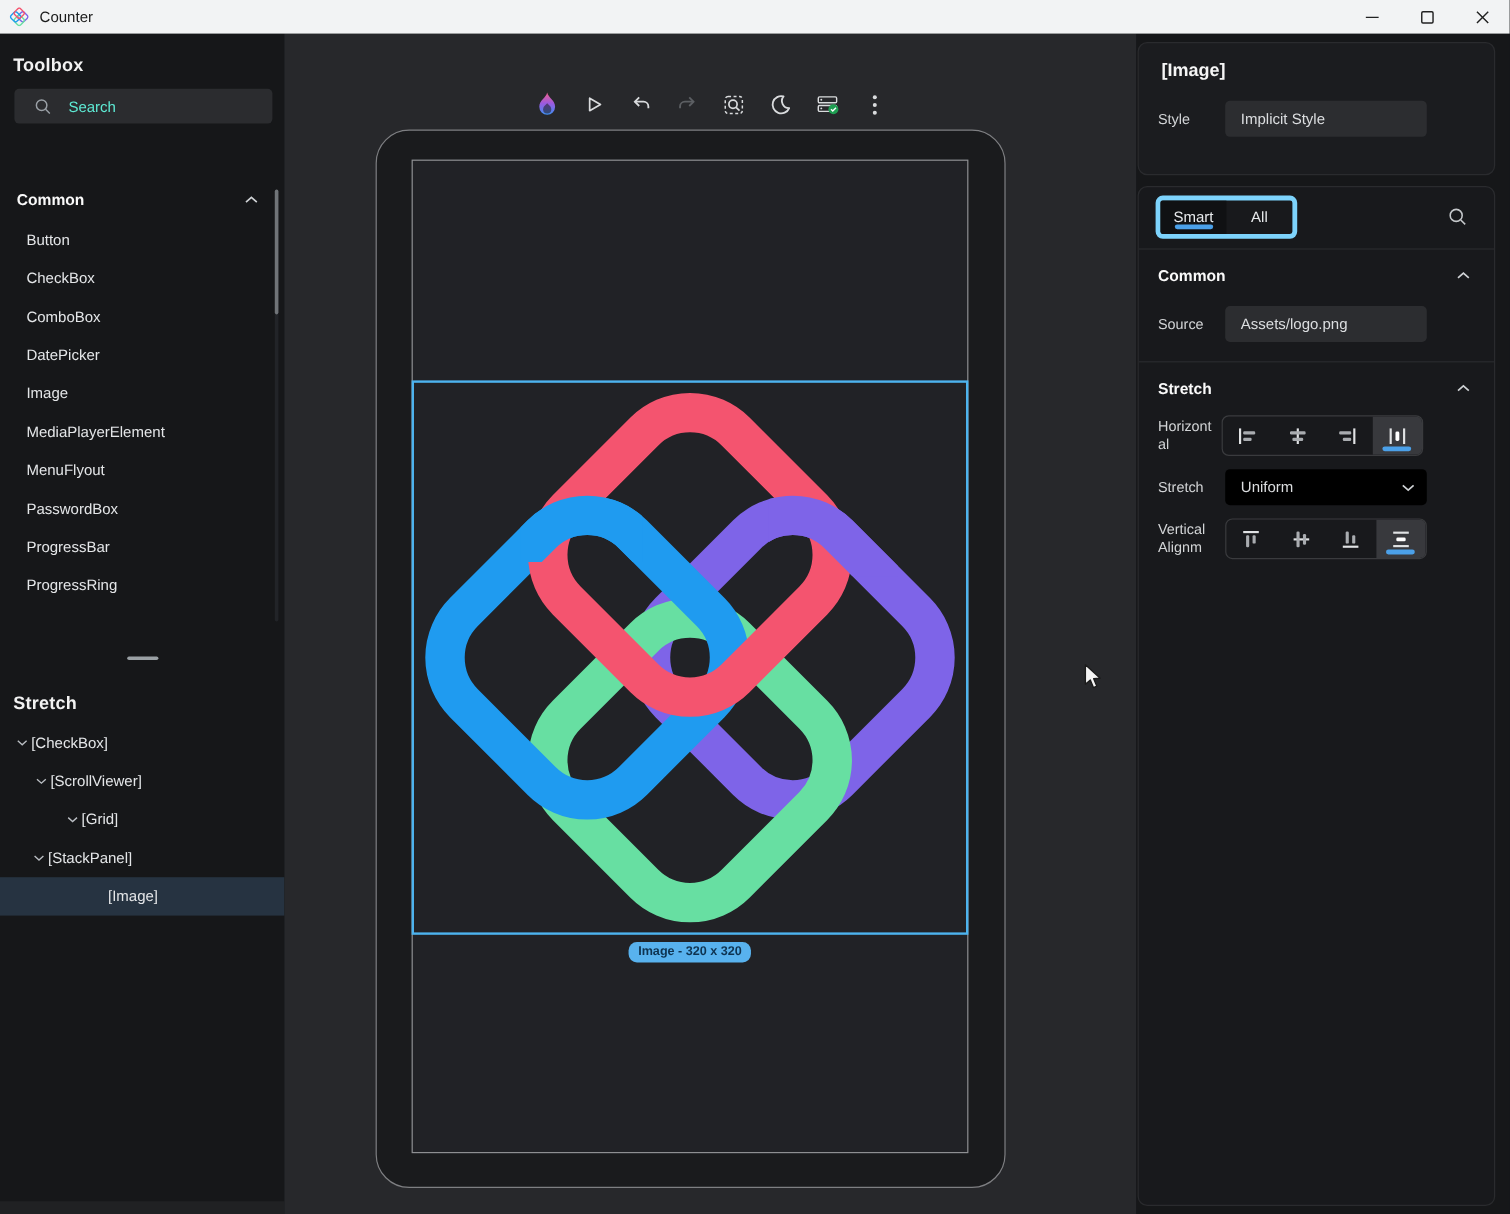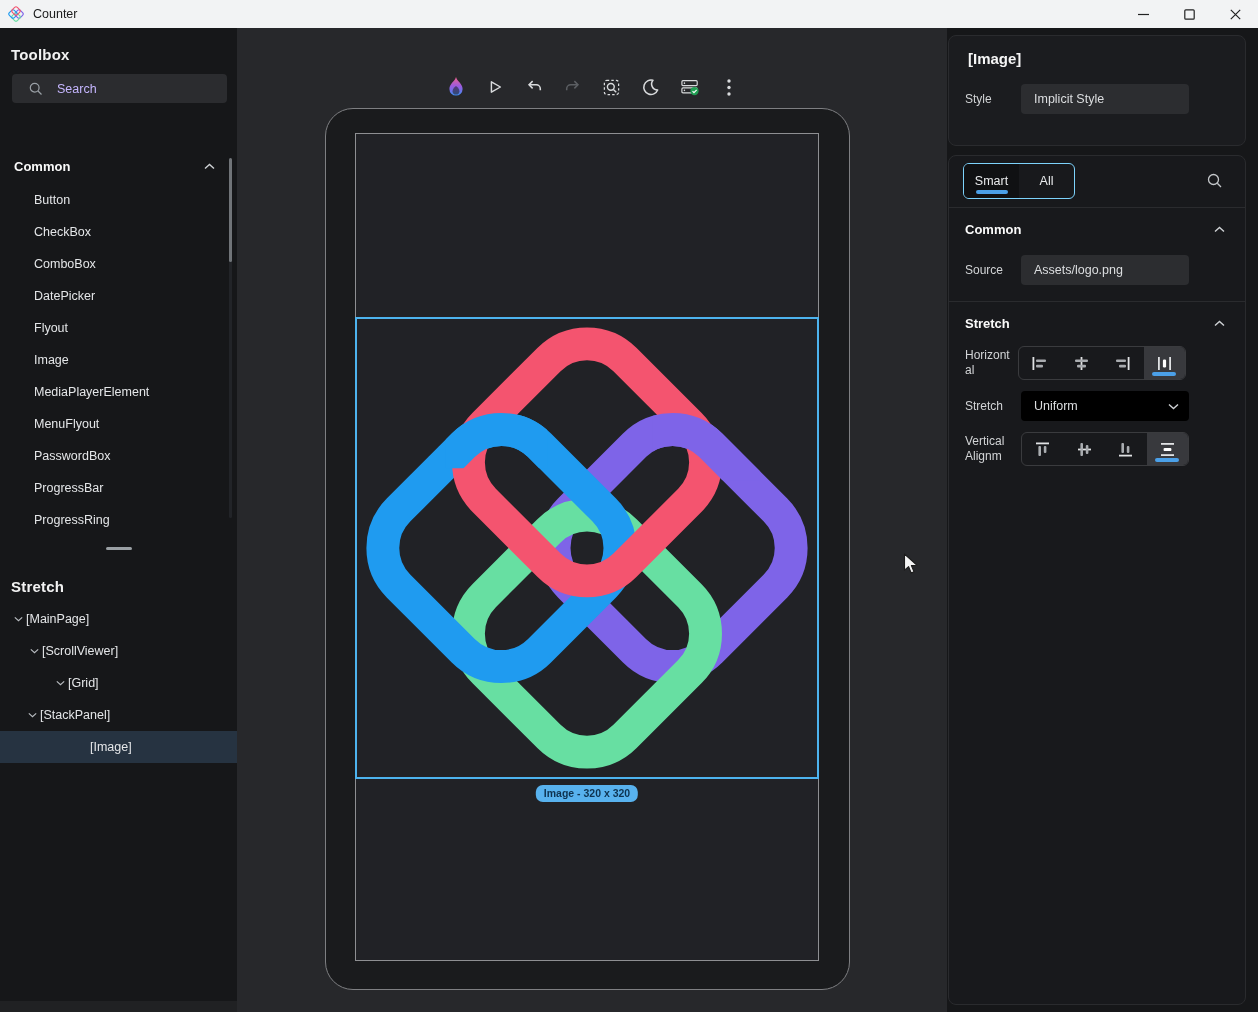--- a/index.html
+++ b/index.html
@@ -13,45 +13,45 @@
   .titlebar .apptitle { margin-left:9px; font-size:12.5px; color:#1b1b1b; }
   .wincontrols { position:absolute; right:0; top:0; height:28px; display:flex; }
   .winbtn { width:46px; height:28px; display:flex; align-items:center; justify-content:center; color:#222; }
 
   
   .sidebar { position:absolute; left:0; top:28px; width:237px; height:984px; background:#161719; }
   .panel-title { font-size:15px; font-weight:bold; color:#f2f2f2; padding:18px 0 0 11px; letter-spacing:.2px; }
   .searchbox { position:absolute; left:12px; top:46px; width:215px; height:29px; background:#2b2c2f;
     border-radius:4px; display:flex; align-items:center; color:#9aa0a6; }
   .searchbox svg { margin-left:17px; }
-  .searchbox .ph { margin-left:14px; font-size:12.5px; color:#c4b5fd; }
+  .searchbox .ph { margin-left:14px; font-size:12.5px; color:#5eead4; }
   .section-head { position:absolute; left:0; top:124px; width:237px; height:28px; display:flex;
     align-items:center; justify-content:space-between; padding:0 22px 0 14px; }
   .section-head .t { font-size:13px; font-weight:bold; color:#fafafa; }
-  .tool-list { position:absolute; left:12px; top:156px; width:237px; }
+  .tool-list { position:absolute; left:0; top:156px; width:237px; }
   .tool-item { height:32px; display:flex; align-items:center; padding-left:22px; font-size:12.5px; color:#e4e6e8; }
   .vscroll { position:absolute; right:5px; top:130px; width:3px; height:360px; background:#222428; border-radius:2px; }
   .vscroll .thumb { position:absolute; top:0; left:0; width:3px; height:104px; background:#707478; border-radius:2px; }
   .splitter { position:absolute; left:0; top:514px; width:237px; height:12px; display:flex; align-items:center; justify-content:center; }
   .splitter .grip { width:26px; height:3px; border-radius:2px; background:#9aa0a4; }
   .elements-title { position:absolute; left:0; top:536px; width:237px; }
   .tree { position:absolute; left:0; top:575px; width:237px; }
   .tree-row { height:32px; display:flex; align-items:center; font-size:12.5px; color:#e4e6e8; }
   .tree-row .chev { width:16px; display:flex; justify-content:center; color:#b9bdc2; flex:0 0 16px; }
   .tree-row.selected { background:#263341; }
   .sidebar-footer { position:absolute; left:0; bottom:0; width:237px; height:11px; background:#202123; }
 
   
   .canvas { position:absolute; left:237px; top:28px; width:710px; height:984px; background:#27282b; }
   .dtoolbar { position:absolute; left:0; top:31px; width:710px; height:56px; display:flex;
     align-items:center; justify-content:center; gap:9px; }
   .tbtn { width:30px; height:30px; display:flex; align-items:center; justify-content:center; color:#d9dbdd; border-radius:4px; }
   .tbtn.dim { color:#5c5f63; }
 
-  .device { position:absolute; left:88px; top:80px; width:525px; height:882px; background:#1a1b1d;
+  .device { position:absolute; left:76px; top:80px; width:525px; height:882px; background:#1a1b1d;
     border:1.5px solid #7e7f82; border-radius:28px; }
   .screen { position:absolute; left:29px; top:24px; width:464px; height:828px; background:#212226; border:1px solid #8e8f92; }
   .imagebox { position:absolute; left:-1px; top:183px; width:464px; height:462px; border:2px solid #4db3ee; }
   .imagebox svg.logo { position:absolute; left:1px; top:0; }
   .sel-badge { position:absolute; left:50%; transform:translateX(-50%); top:651px; background:#58b2ee;
     color:#0e3350; font-size:10.5px; padding:2px 8px 3px; border-radius:7px; white-space:nowrap; font-weight:bold; }
 
   .cursor { position:absolute; left:903px; top:553px; z-index:60; }
 
   
@@ -60,21 +60,21 @@
   .card.head { top:7px; height:111px; }
   .card.props { top:127px; height:850px; background:#18191c; }
   .insp-title { font-size:15px; font-weight:bold; color:#f5f5f5; padding:14px 0 0 19px; }
   .prow { display:flex; align-items:center; padding-left:16px; }
   .plabel { width:56px; font-size:12px; color:#d2d4d6; line-height:1.25; word-break:break-all; }
   .pinput { width:168px; height:30px; background:#2c2d30; border-radius:4px; display:flex; align-items:center;
     padding-left:13px; font-size:12.5px; color:#dcdee0; }
   .style-row { margin-top:17px; }
 
   .tabs-row { display:flex; align-items:center; justify-content:space-between; padding:7px 22px 0 14px; }
-  .tabs { display:flex; border:1px solid #7dd3fc; border-radius:6px; overflow:hidden; height:36px; }
+  .tabs { display:flex; border:4px solid #7dd3fc; border-radius:6px; overflow:hidden; height:36px; }
   .tab { width:55px; display:flex; align-items:center; justify-content:center; font-size:12.5px;
     color:#e8eaec; position:relative; }
   .tab.active { background:#101113; }
   .tab.active::after { content:""; position:absolute; bottom:4px; left:50%; transform:translateX(-50%);
     width:32px; height:4px; border-radius:2px; background:#4ba0e8; }
   .divider { height:1px; background:#2a2b2e; margin-top:8px; }
   .sec-head { display:flex; align-items:center; justify-content:space-between; padding:14px 20px 0 16px; }
   .sec-head .t { font-size:13px; font-weight:bold; color:#fafafa; }
   .seg { display:flex; border:1px solid #3a3b3e; border-radius:6px; overflow:hidden; height:34px; width:168px; }
   .segbtn { flex:1; display:flex; align-items:center; justify-content:center; color:#e0e2e4; position:relative; }
@@ -151,21 +151,20 @@
     <svg width="11" height="7" viewBox="0 0 11 7">
       <polyline points="1,5.5 5.5,1.5 10,5.5" fill="none" stroke="#cfd2d5" stroke-width="1.4"></polyline>
     </svg>
   </div>
 
   <div class="tool-list">
     <div class="tool-item">Button</div>
     <div class="tool-item">CheckBox</div>
     <div class="tool-item">ComboBox</div>
     <div class="tool-item">DatePicker</div>
-    <div class="tool-item">Flyout</div>
     <div class="tool-item">Image</div>
     <div class="tool-item">MediaPlayerElement</div>
     <div class="tool-item">MenuFlyout</div>
     <div class="tool-item">PasswordBox</div>
     <div class="tool-item">ProgressBar</div>
     <div class="tool-item">ProgressRing</div>
   </div>
 
   <div class="vscroll">
       <div class="thumb"></div>
@@ -177,21 +176,21 @@
 
   <div class="elements-title panel-title" style="padding-top:14px">Stretch</div>
 
   <div class="tree">
     <div class="tree-row" style="padding-left:10px">
       <span class="chev">
         <svg width="9" height="6" viewBox="0 0 11 7">
             <polyline points="1,1.5 5.5,5.5 10,1.5" fill="none" stroke="#b9bdc2" stroke-width="1.4"></polyline>
           </svg>
       </span>
-      <span>[MainPage]</span>
+      <span>[CheckBox]</span>
     </div>
     <div class="tree-row" style="padding-left:26px">
       <span class="chev">
         <svg width="9" height="6" viewBox="0 0 11 7">
             <polyline points="1,1.5 5.5,5.5 10,1.5" fill="none" stroke="#b9bdc2" stroke-width="1.4"></polyline>
           </svg>
       </span>
       <span>[ScrollViewer]</span>
     </div>
     <div class="tree-row" style="padding-left:52px">

